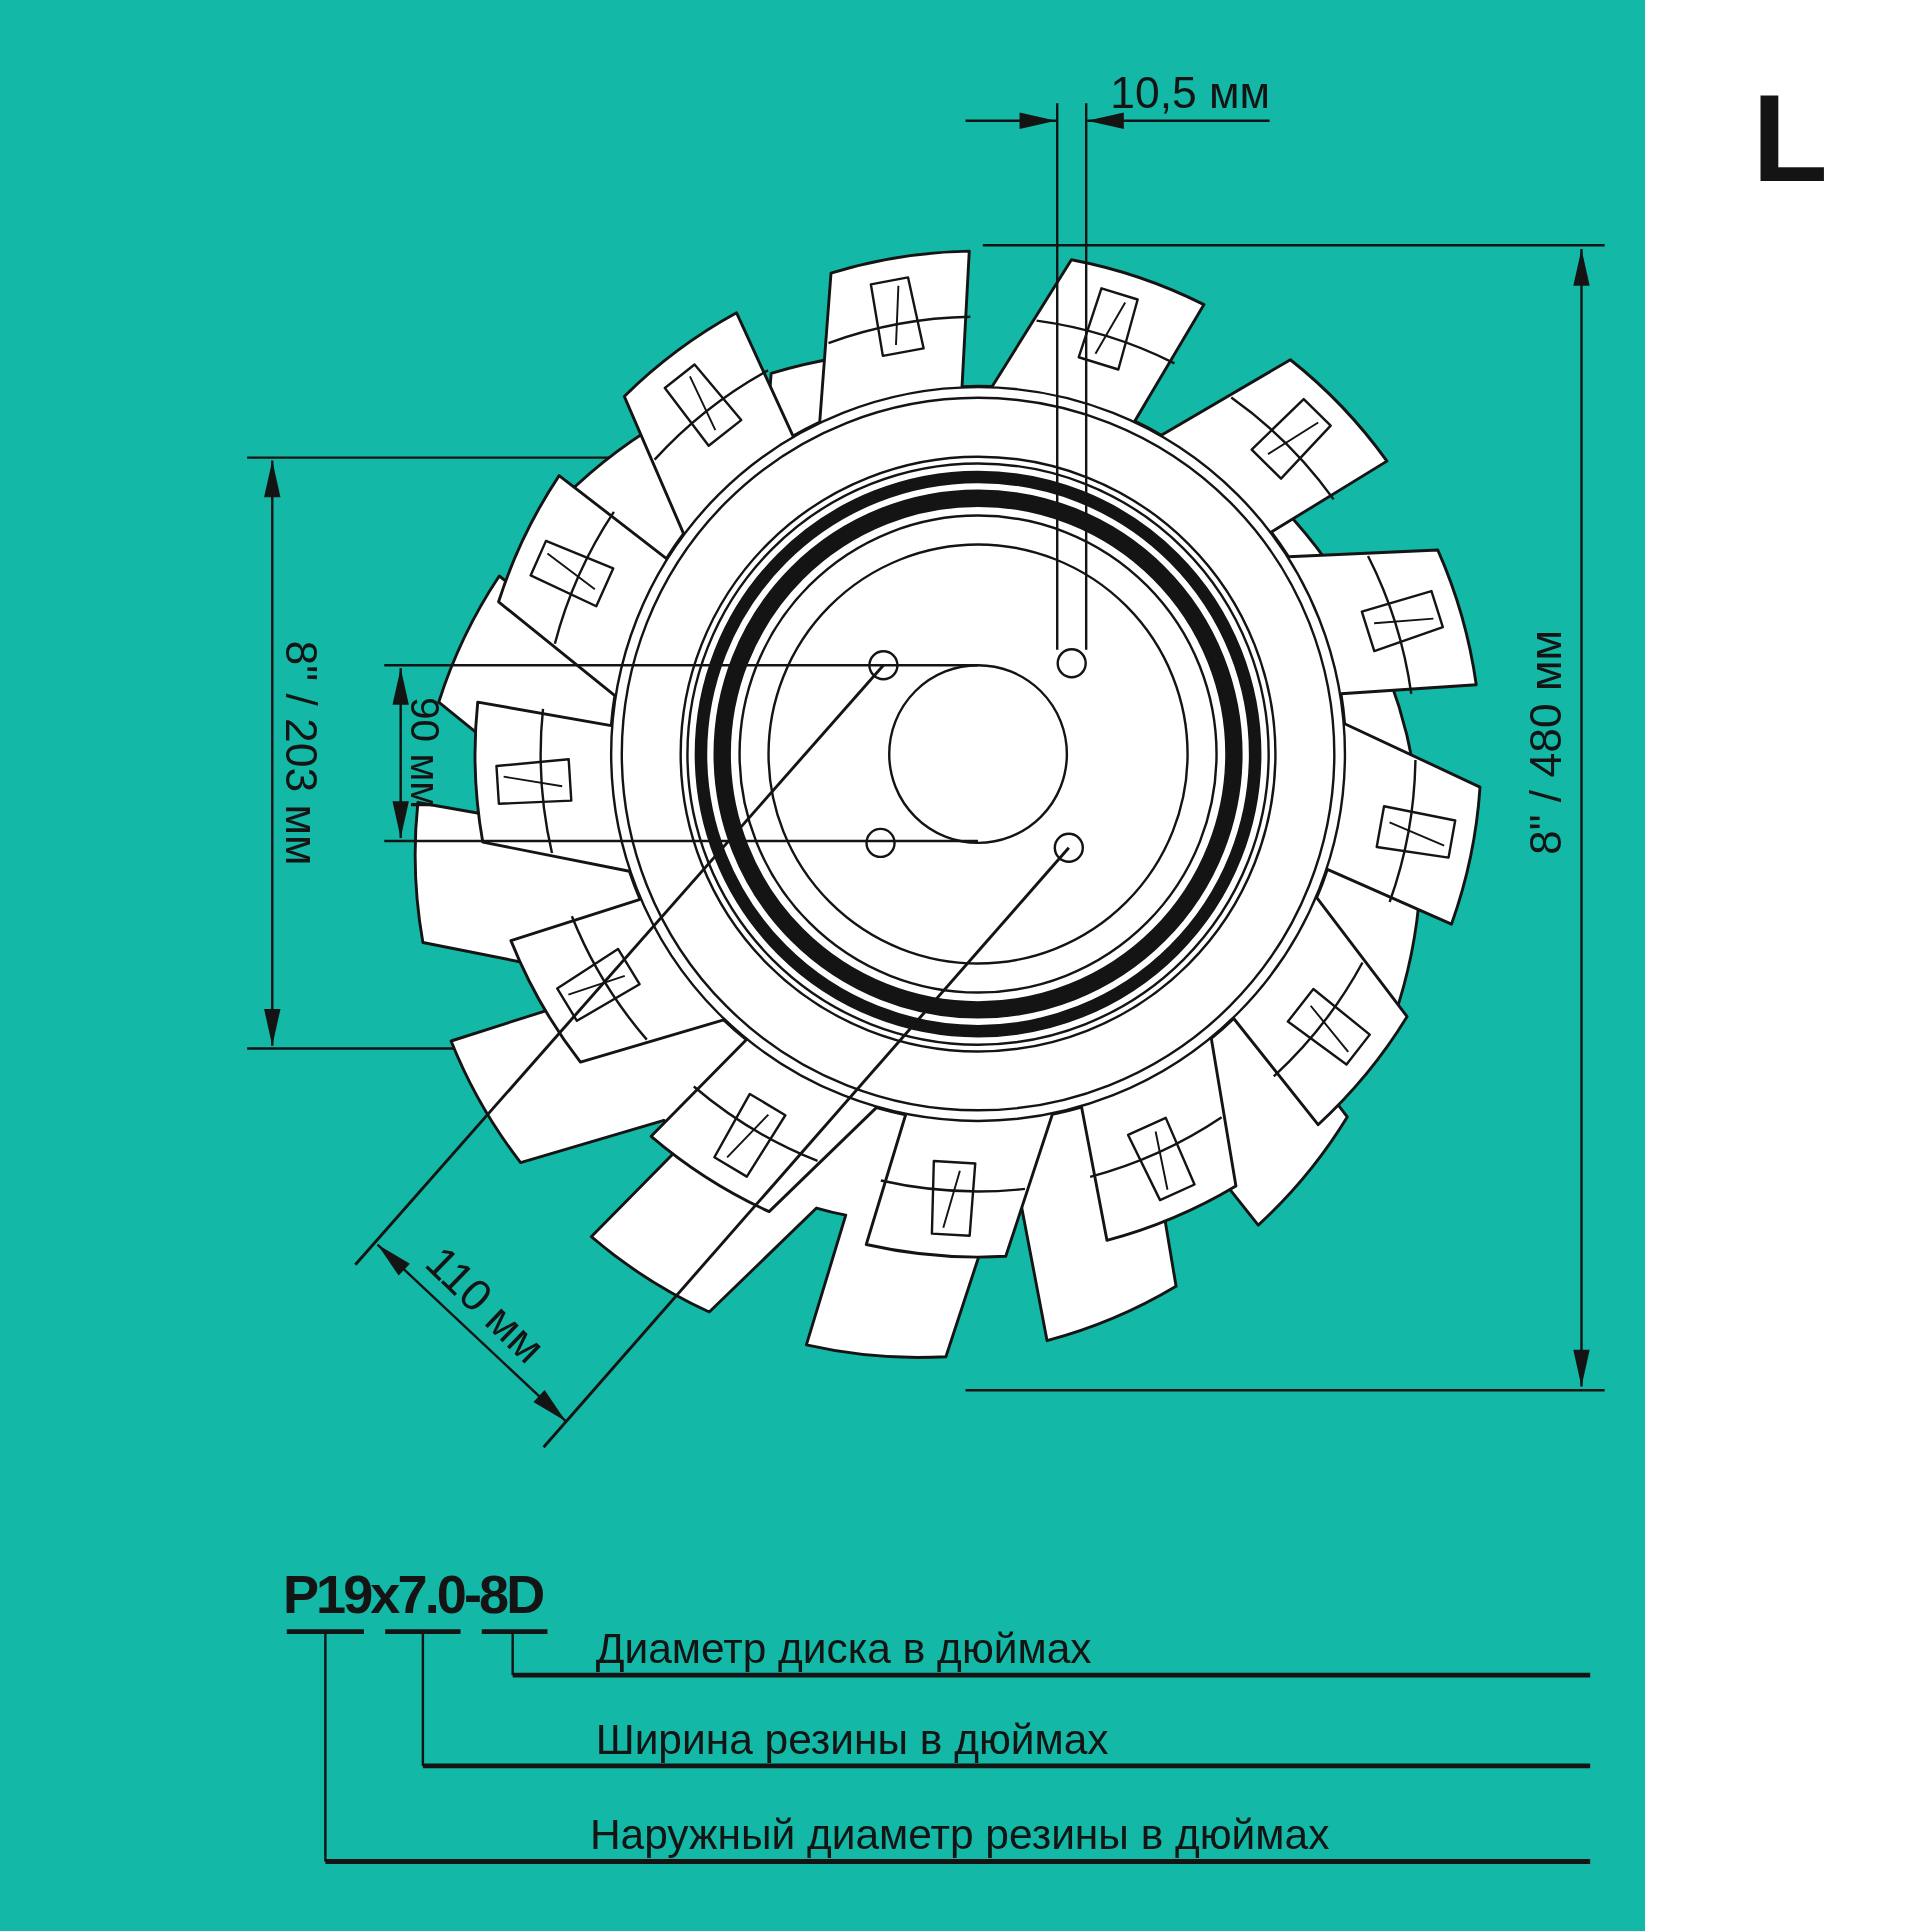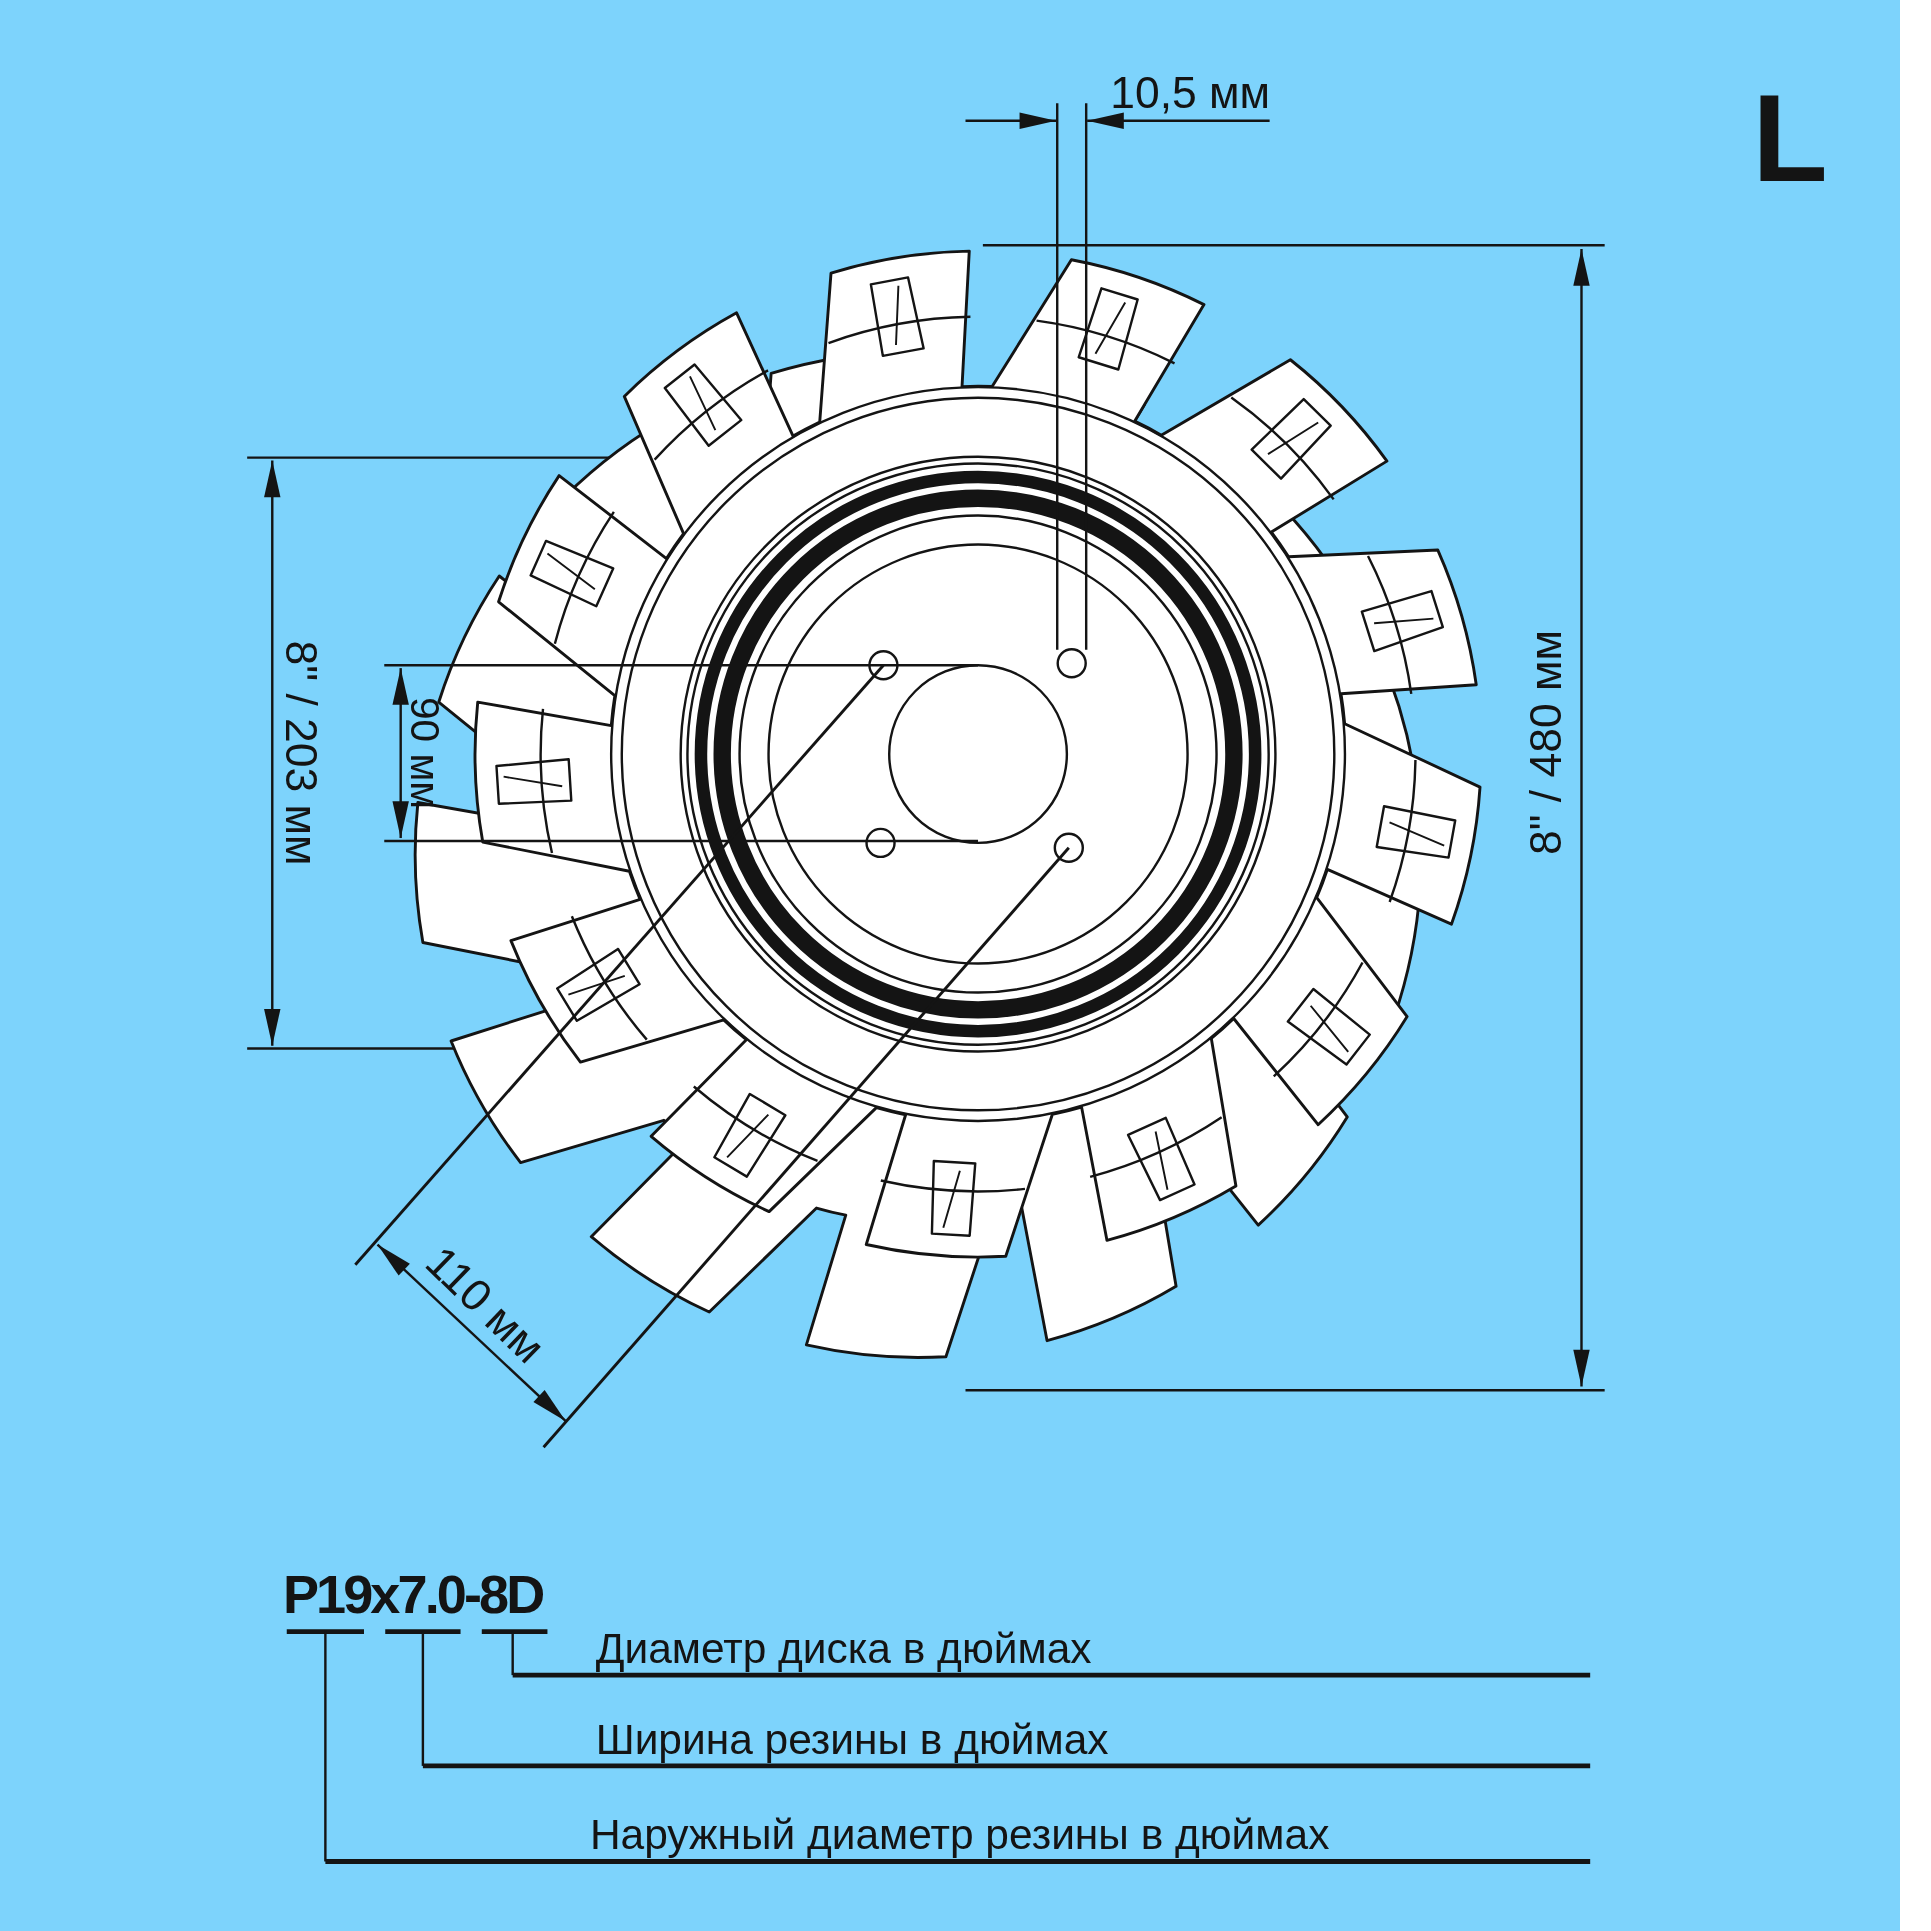--- a/index.html
+++ b/index.html
@@ -1,16 +1,16 @@
 <!DOCTYPE html>
 <html><head>
 <meta charset="utf-8">
 <style>
   html,body{margin:0;padding:0;background:#ffffff;}
-  .stage{width:1900px;height:1931px;position:relative;background:#7dd3fc;
+  .stage{width:1645px;height:1931px;position:relative;background:#14b8a6;
          font-family:"Liberation Sans","DejaVu Sans",sans-serif;}
   svg{display:block;}
   text{fill:#141414;}
   .dim-label{font-size:46px;}
   .dim-label-small{font-size:42px;}
   .legend-label{font-size:44px;}
   .model-code{font-size:56px;font-weight:700;letter-spacing:-3px;}
   .fig-letter{font-size:128px;font-weight:700;}
   line,path{stroke-linecap:butt;}
 </style>

